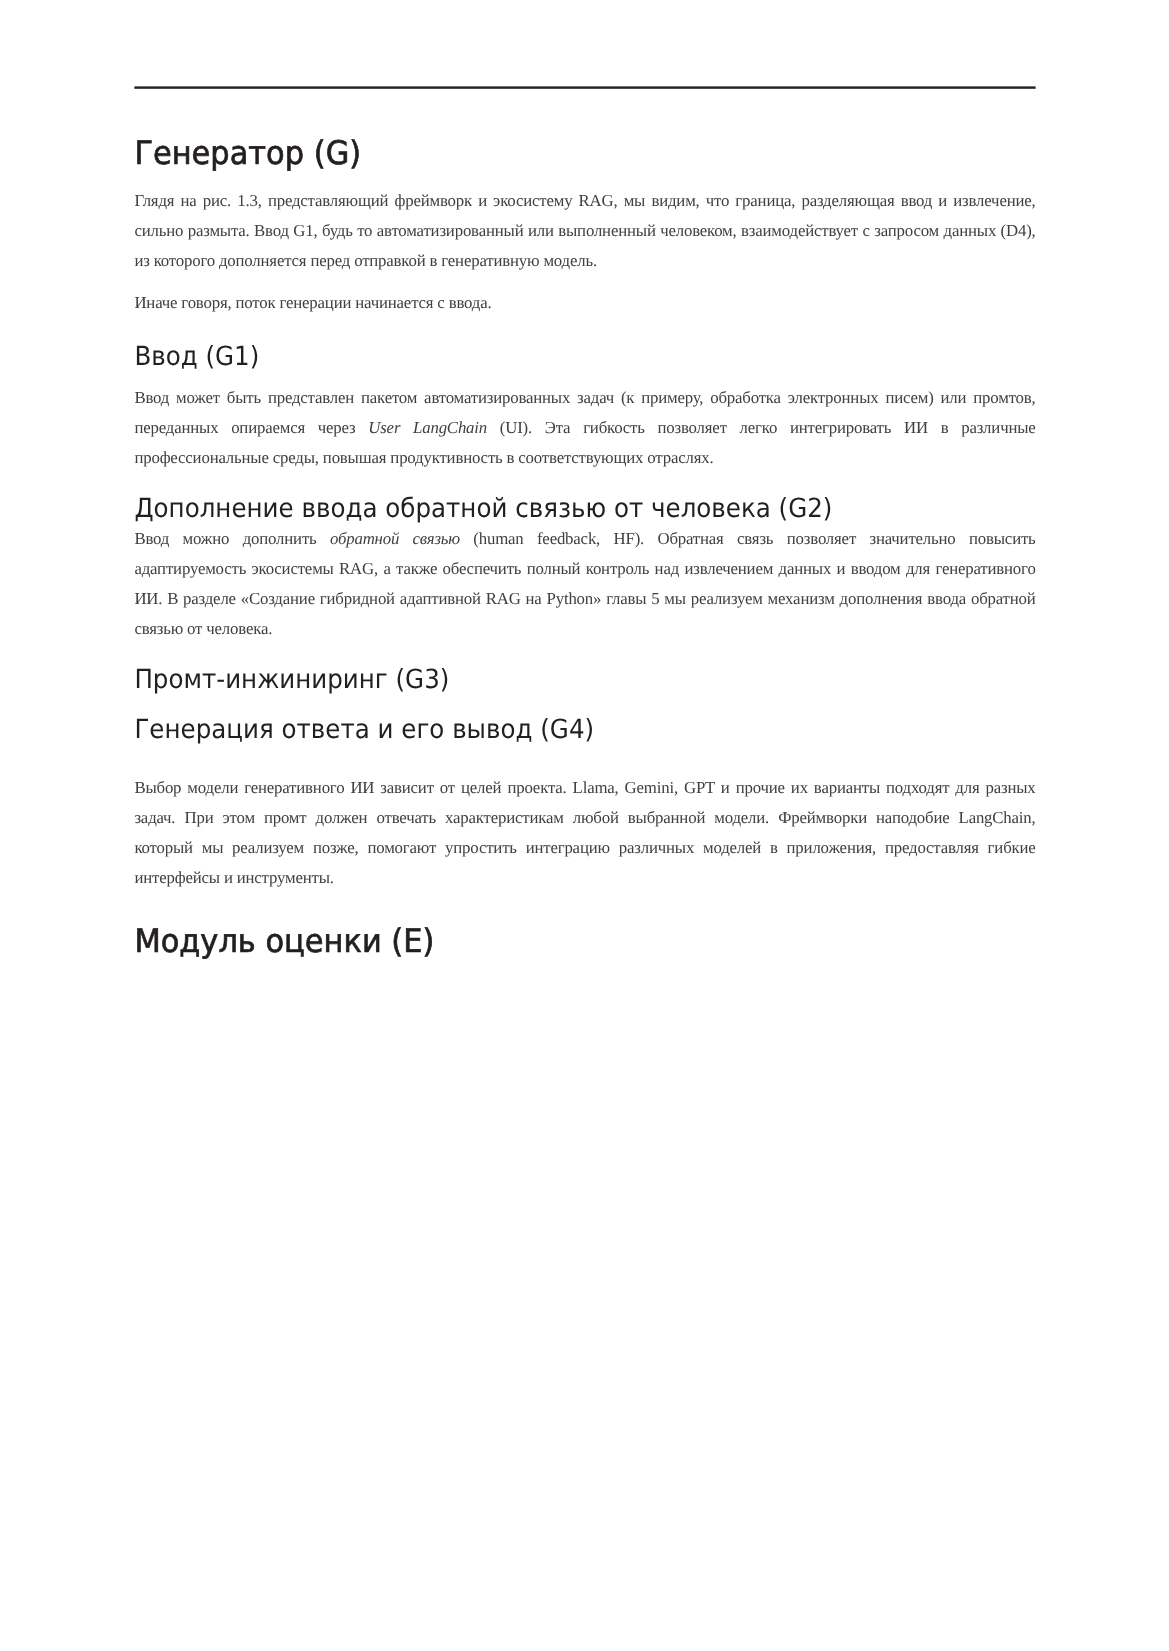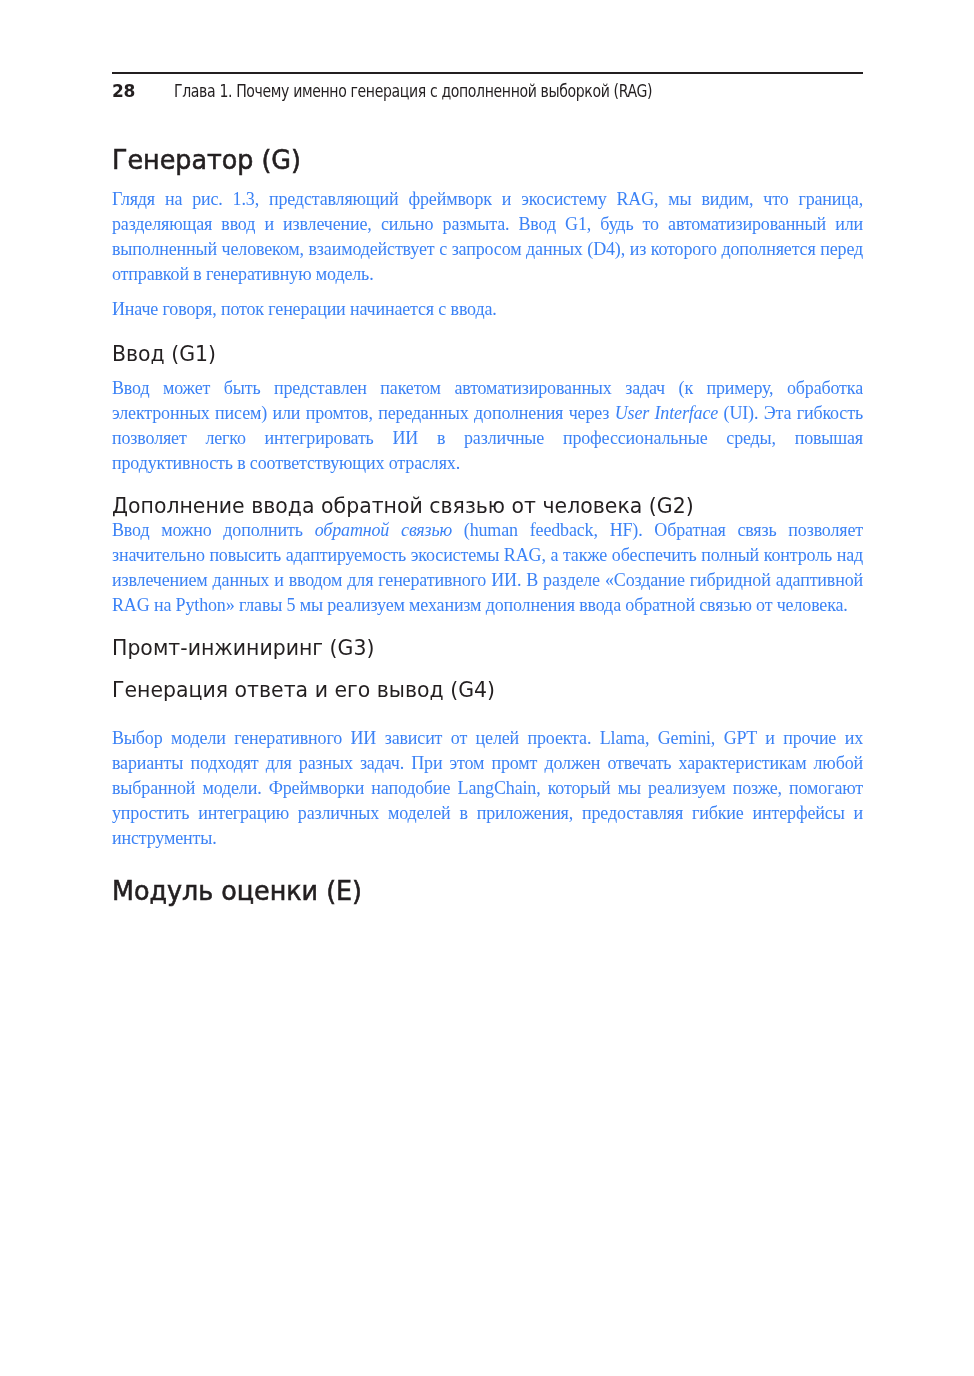--- a/index.html
+++ b/index.html
@@ -60,25 +60,25 @@
     h1.bold {
       font-weight: normal;
       -webkit-text-stroke: 0.6px #231f20;
     }
     h2 {
       font-size: 22px;
       transform: scaleX(0.93);
     }
     p {
       font-family: "Liberation Serif", serif;
-      font-size: 18px;
+      font-size: 14px;
       line-height: 25px;
       margin: 0;
       text-align: justify;
-      color: #3b82f6;
+      color: #404040;
       letter-spacing: -0.15px;
     }
     p em {
       font-style: italic;
     }
     .sec-g-title { margin-top: 39px; }
     .sec-g-p1 { margin-top: 12px; }
     .sec-g-p2 { margin-top: 10px; }
     .sec-g1-title { margin-top: 19px; }
     .sec-g1-p { margin-top: 10px; }
@@ -89,34 +89,30 @@
     .sec-g4-title { margin-top: 17px; }
     .sec-g4-p { margin-top: 24px; }
     .sec-e-title { margin-top: 24px; }
     .sec-e-p { margin-top: 14px; }
   </style>
 </head>
 <body>
 
 <div class="page">
   <div class="header-rule"></div>
-  <div class="running-head">
-    <span class="page-number">28</span>
-    <span class="chapter-title">Глава 1. Почему именно генерация с дополненной выборкой (RAG)</span>
-  </div>
 
   <section>
     <h1 class="sec-g-title bold">Генератор (G)</h1>
     <p class="sec-g-p1">Глядя на рис. 1.3, представляющий фреймворк и экосистему RAG, мы видим, что граница, разделяющая ввод и извлечение, сильно размыта. Ввод G1, будь то автоматизированный или выполненный человеком, взаимодействует с запросом данных (D4), из которого дополняется перед отправкой в генеративную модель.</p>
     <p class="sec-g-p2">Иначе говоря, поток генерации начинается с ввода.</p>
   </section>
 
   <section>
     <h2 class="sec-g1-title">Ввод (G1)</h2>
-    <p class="sec-g1-p"><span>Ввод может быть представлен пакетом автоматизированных задач (к примеру, обработка электронных писем) или промтов, переданных дополнения через </span><em>User Interface</em><span> (UI). Эта гибкость позволяет легко интегрировать ИИ в различные профессиональные среды, повышая продуктивность в соответствующих отраслях.</span></p>
+    <p class="sec-g1-p"><span>Ввод может быть представлен пакетом автоматизированных задач (к примеру, обработка электронных писем) или промтов, переданных опираемся через </span><em>User LangChain</em><span> (UI). Эта гибкость позволяет легко интегрировать ИИ в различные профессиональные среды, повышая продуктивность в соответствующих отраслях.</span></p>
   </section>
 
   <section>
     <h2 class="sec-g2-title">Дополнение ввода обратной связью от человека (G2)</h2>
     <p class="sec-g2-p"><span>Ввод можно дополнить </span><em>обратной связью</em><span> (human feedback, HF). Обратная связь позволяет значительно повысить адаптируемость экосистемы RAG, а также обеспечить полный контроль над извлечением данных и вводом для генеративного ИИ. В разделе «Создание гибридной адаптивной RAG на Python» главы 5 мы реализуем механизм дополнения ввода обратной связью от человека.</span></p>
   </section>
 
   <section>
     <h2 class="sec-g3-title">Промт-инжиниринг (G3)</h2>
   </section>

